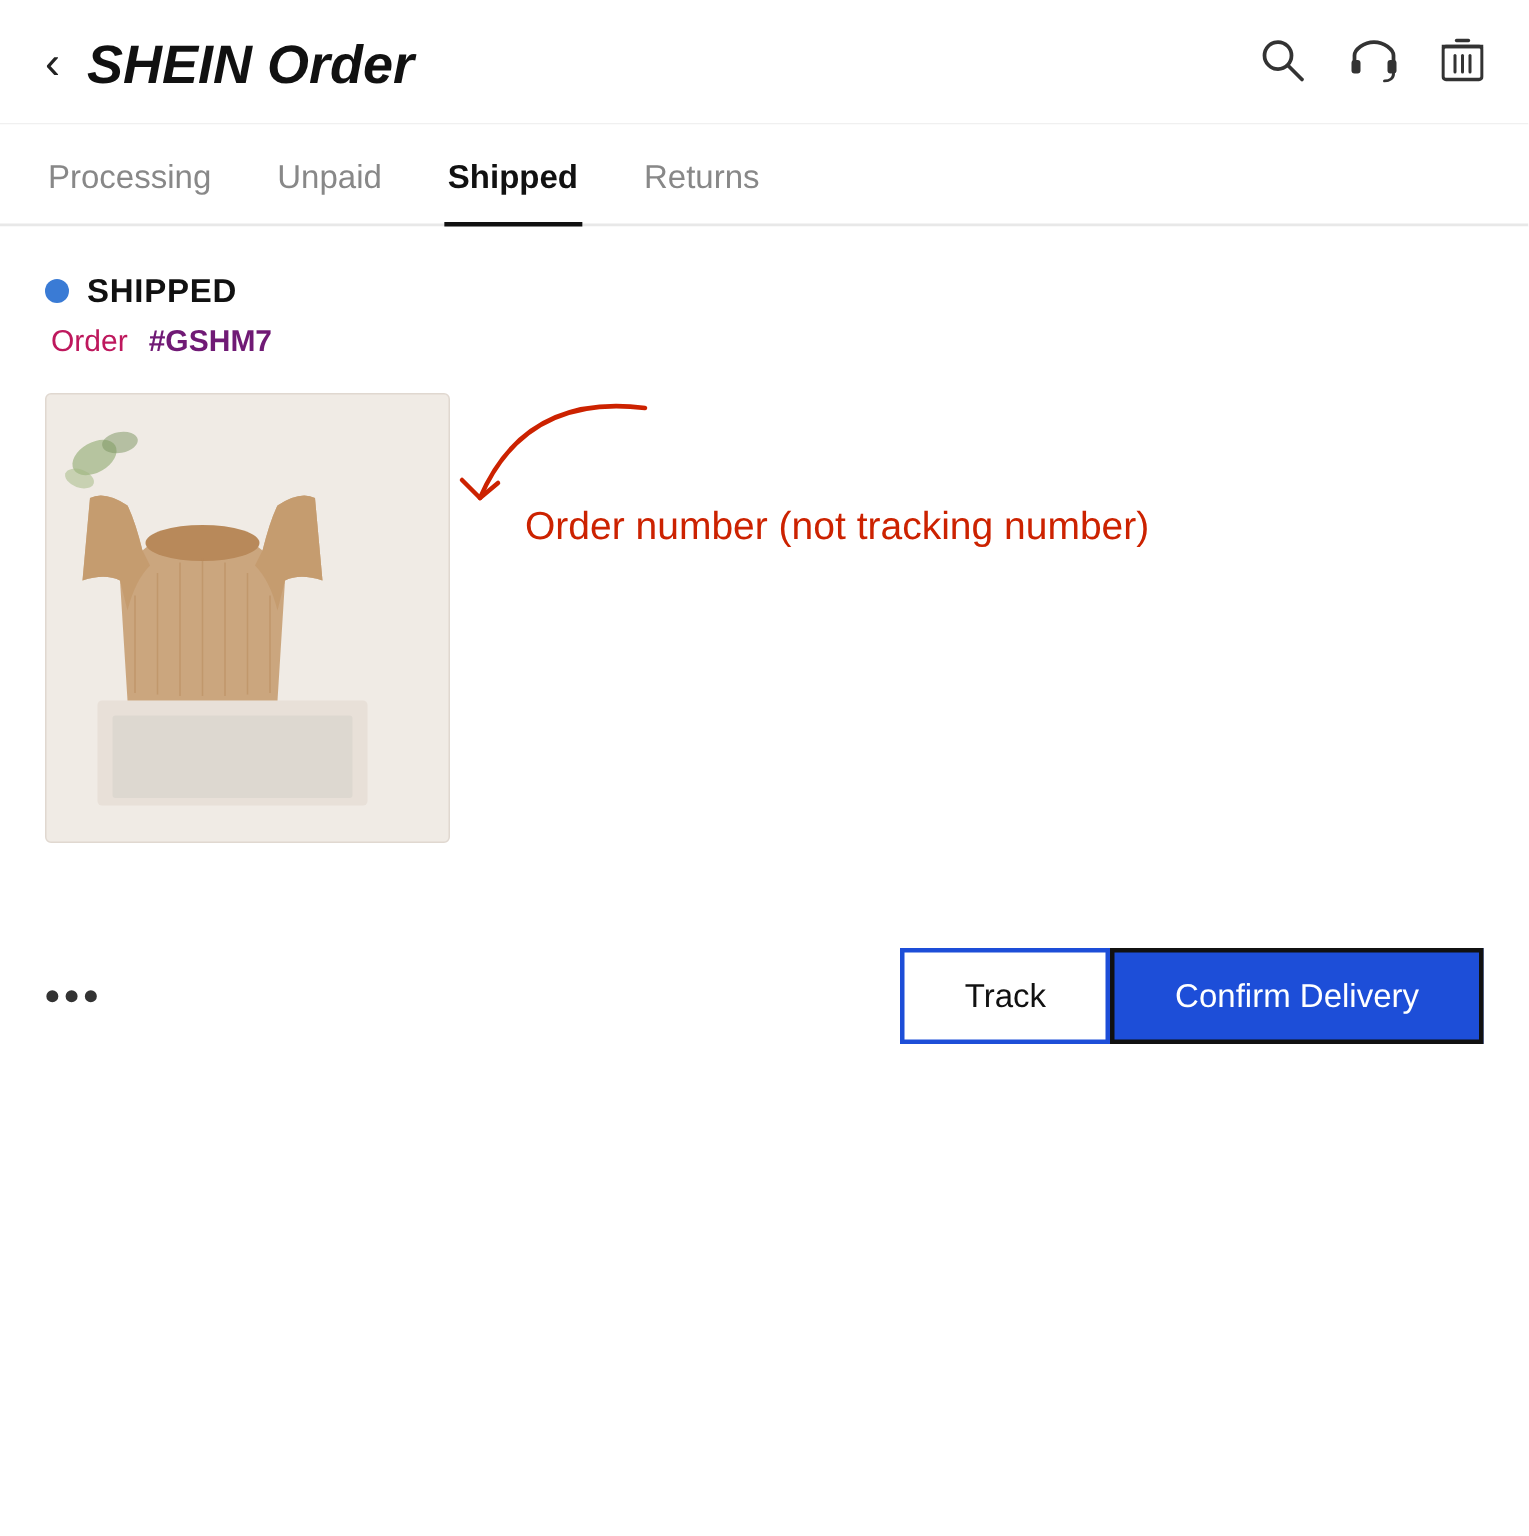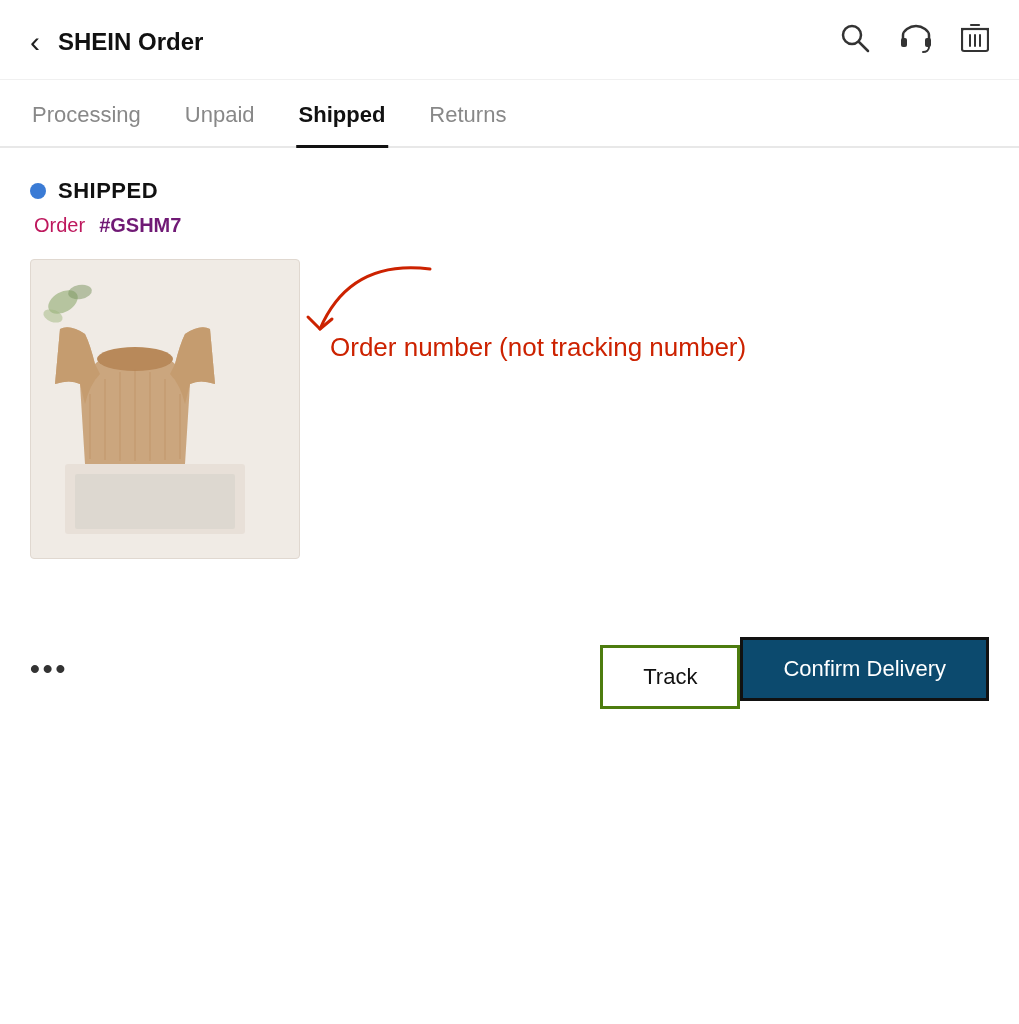--- a/index.html
+++ b/index.html
@@ -30,23 +30,24 @@
 
     .back-icon {
       font-size: 30px;
       font-weight: 300;
       color: #222;
       cursor: pointer;
       line-height: 1;
     }
 
     .header-title {
-      font-size: 24px;
+      font-size: 36px;
       font-weight: 700;
       color: #111;
+      font-style: italic;
     }
 
     .header-icons {
       display: flex;
       align-items: center;
       gap: 28px;
     }
 
     .header-icon {
       font-size: 28px;
@@ -163,20 +164,21 @@
       position: relative;
     }
 
     
     .annotation-text {
       color: #cc2200;
       font-size: 26px;
       font-weight: 500;
       line-height: 1.4;
       margin-top: 60px;
+      margin-left: 20px;
     }
 
     
     .action-bar {
       display: flex;
       align-items: center;
       justify-content: space-between;
       padding: 30px 30px 30px 30px;
       background: #fff;
       margin-top: 40px;
@@ -195,31 +197,30 @@
       align-items: center;
       gap: 0;
     }
 
     .track-button {
       padding: 16px 40px;
       font-size: 22px;
       font-weight: 500;
       color: #111;
       background: #fff;
-      border: 3px solid #4d7c0f;
-      cursor: pointer;
-      margin-top: 16px;
+      border: 3px solid #1d4ed8;
+      cursor: pointer;
     }
 
     .confirm-button {
       padding: 16px 40px;
       font-size: 22px;
       font-weight: 500;
       color: #fff;
-      background: #0c4a6e;
+      background: #1d4ed8;
       border: 3px solid #111;
       cursor: pointer;
     }
 
     
     .arrow-svg {
       position: absolute;
       top: -10px;
       left: -60px;
       width: 200px;

